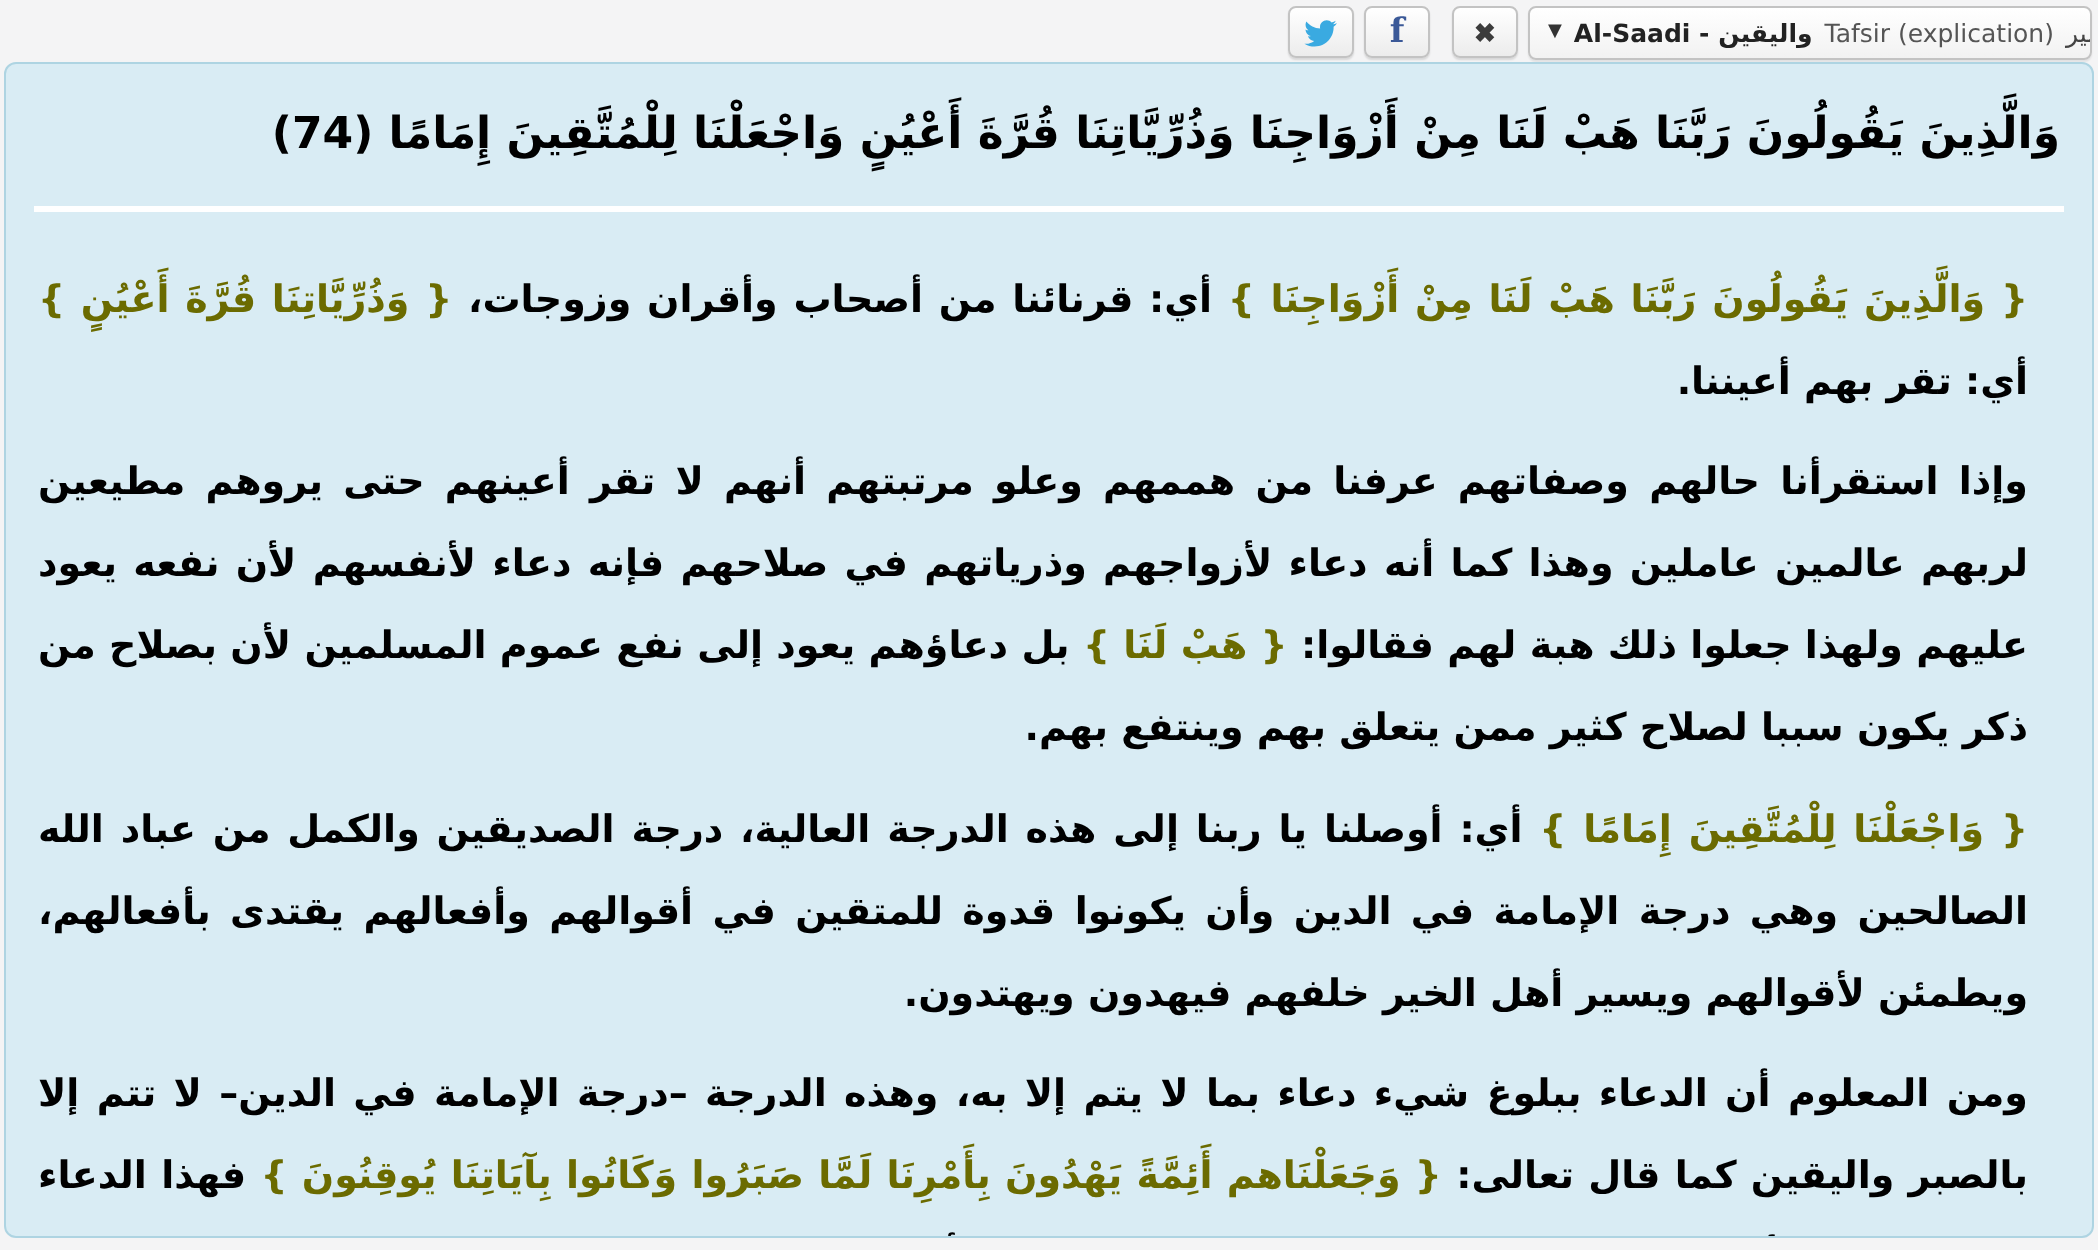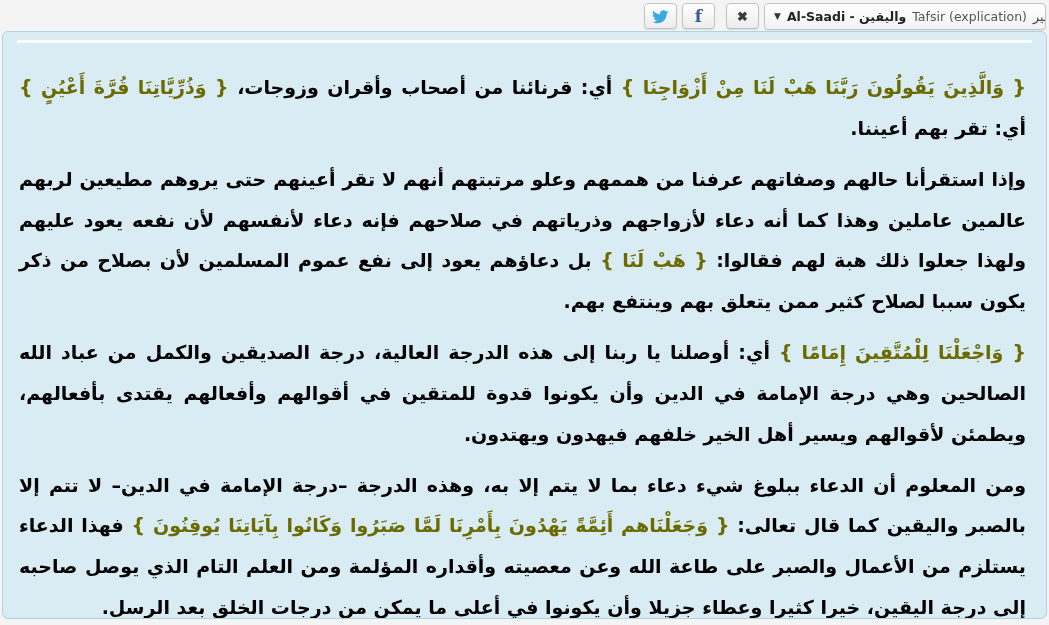--- a/index.html
+++ b/index.html
@@ -72,21 +72,21 @@
     margin: 8px 14px 10px 14px;
   }
   .tafsir {
     direction: rtl;
     text-align: justify;
     padding: 14px 16px 0 16px;
     font-size: 19px; font-weight: bold;
     color: var(--text, #000);
     line-height: 2.15;
   }
-  .tafsir-para { margin: 0 4px 10px 0; }
+  .tafsir-para { margin: 0 16px 10px 0; }
   .quote { color: var(--quote, #6b6b00); }
   .plain { color: var(--text, #000); }
 </style>
 </head>
 <body>
 
 <div class="toolbar">
   <button class="icon-btn" title="">
     <svg viewBox="0 0 24 24" width="17" height="17" fill="#3aaae1" aria-hidden="true">
       <path d="M23 5.1c-.8.4-1.7.6-2.6.8.9-.6 1.6-1.5 2-2.5-.9.5-1.9.9-2.9 1.1C18.6 3.6 17.4 3 16 3c-2.6 0-4.7 2.1-4.7 4.7 0 .4 0 .7.1 1.1-3.9-.2-7.4-2.1-9.7-5-.4.7-.6 1.5-.6 2.4 0 1.6.8 3.1 2.1 3.9-.8 0-1.5-.2-2.1-.6v.1c0 2.3 1.6 4.2 3.8 4.6-.4.1-.8.2-1.2.2-.3 0-.6 0-.9-.1.6 1.9 2.3 3.2 4.4 3.3-1.6 1.3-3.6 2-5.8 2-.4 0-.7 0-1.1-.1 2.1 1.3 4.6 2.1 7.2 2.1 8.7 0 13.4-7.2 13.4-13.4v-.6c.9-.7 1.7-1.5 2.3-2.5z"></path>
@@ -100,20 +100,24 @@
   </button>
   <div class="dropdown">
     <span class="caret">▼</span>
     <span class="dd-selected">Al-Saadi - واليقين</span>
     <span class="dd-type-en">Tafsir (explication)</span>
     <span class="dd-type-ar">التفسير</span>
   </div>
 </div>
 
 <div class="panel">
+  <div class="verse-line">
+    <span>وَالَّذِينَ يَقُولُونَ رَبَّنَا هَبْ لَنَا مِنْ أَزْوَاجِنَا وَذُرِّيَّاتِنَا قُرَّةَ أَعْيُنٍ وَاجْعَلْنَا لِلْمُتَّقِينَ إِمَامًا</span>
+    <span class="verse-number">(74)</span>
+  </div>
   <hr class="divider">
   <div class="tafsir">
       <p class="tafsir-para"><span class="quote">{ وَالَّذِينَ يَقُولُونَ رَبَّنَا هَبْ لَنَا مِنْ أَزْوَاجِنَا } </span><span class="plain">أي: قرنائنا من أصحاب وأقران وزوجات، </span><span class="quote">{ وَذُرِّيَّاتِنَا قُرَّةَ أَعْيُنٍ } </span><span class="plain">أي: تقر بهم أعيننا.</span></p>
       <p class="tafsir-para"><span class="plain">وإذا استقرأنا حالهم وصفاتهم عرفنا من هممهم وعلو مرتبتهم أنهم لا تقر أعينهم حتى يروهم مطيعين لربهم عالمين عاملين وهذا كما أنه دعاء لأزواجهم وذرياتهم في صلاحهم فإنه دعاء لأنفسهم لأن نفعه يعود عليهم ولهذا جعلوا ذلك هبة لهم فقالوا: </span><span class="quote">{ هَبْ لَنَا } </span><span class="plain">بل دعاؤهم يعود إلى نفع عموم المسلمين لأن بصلاح من ذكر يكون سببا لصلاح كثير ممن يتعلق بهم وينتفع بهم.</span></p>
       <p class="tafsir-para"><span class="quote">{ وَاجْعَلْنَا لِلْمُتَّقِينَ إِمَامًا } </span><span class="plain">أي: أوصلنا يا ربنا إلى هذه الدرجة العالية، درجة الصديقين والكمل من عباد الله الصالحين وهي درجة الإمامة في الدين وأن يكونوا قدوة للمتقين في أقوالهم وأفعالهم يقتدى بأفعالهم، ويطمئن لأقوالهم ويسير أهل الخير خلفهم فيهدون ويهتدون.</span></p>
       <p class="tafsir-para"><span class="plain">ومن المعلوم أن الدعاء ببلوغ شيء دعاء بما لا يتم إلا به، وهذه الدرجة –درجة الإمامة في الدين– لا تتم إلا بالصبر واليقين كما قال تعالى: </span><span class="quote">{ وَجَعَلْنَاهم أَئِمَّةً يَهْدُونَ بِأَمْرِنَا لَمَّا صَبَرُوا وَكَانُوا بِآيَاتِنَا يُوقِنُونَ } </span><span class="plain">فهذا الدعاء يستلزم من الأعمال والصبر على طاعة الله وعن معصيته وأقداره المؤلمة ومن العلم التام الذي يوصل صاحبه إلى درجة اليقين، خيرا كثيرا وعطاء جزيلا وأن يكونوا في أعلى ما يمكن من درجات الخلق بعد الرسل.</span></p>
     </div>
 </div>
 
 </body></html>

